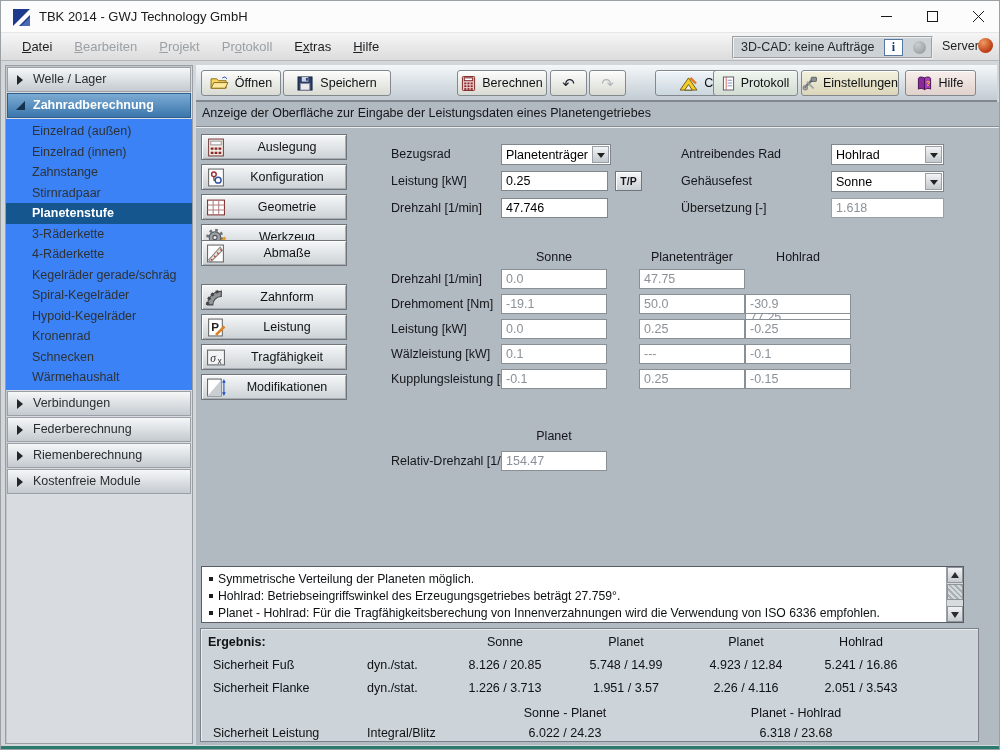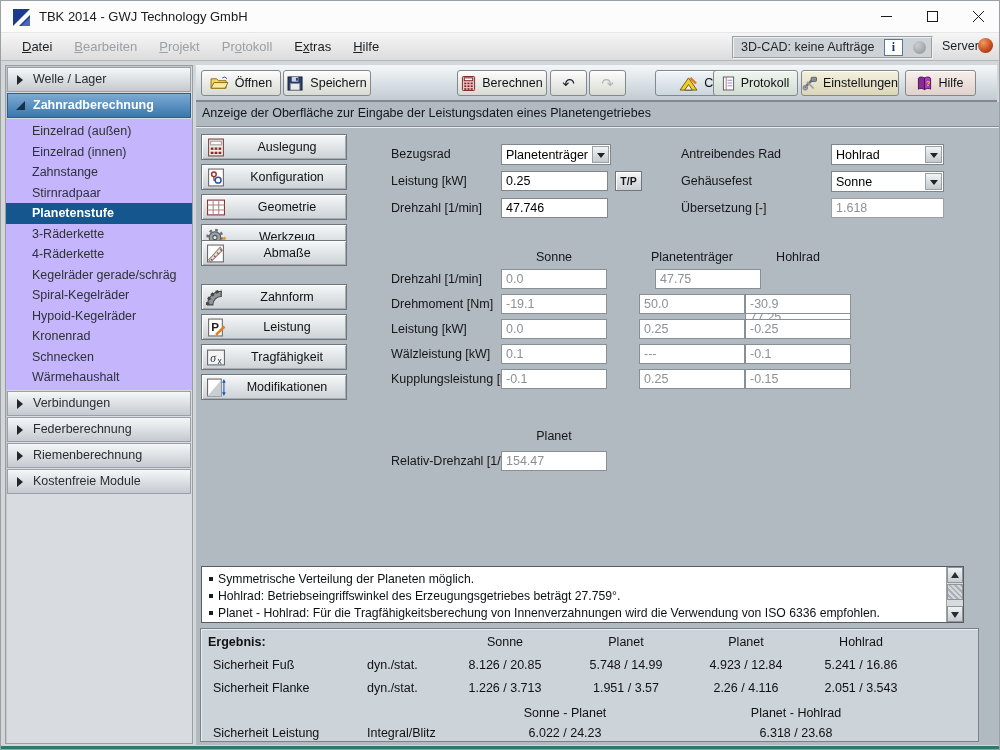--- a/index.html
+++ b/index.html
@@ -25,21 +25,21 @@
 .dotred{position:absolute;left:977px;top:5px;width:15px;height:15px;border-radius:50%;background:radial-gradient(circle at 35% 30%,#f09a62,#bb3b12 70%,#8d2a0c);}
 
 .main{position:absolute;left:0;top:60px;width:1000px;height:687px;background:#d3d7da;}
 .bottomedge{position:absolute;left:0;bottom:0;width:1000px;height:3px;background:#2a7a6e;}
 
 .sidebar{position:absolute;left:4px;top:4px;width:188px;height:679px;background:#d8dce0;border:1px solid #989ea3;box-shadow:inset 1px 1px 0 #c2c7cb;}
 .acch{position:relative;height:25px;line-height:23px;margin:1px;background:linear-gradient(#f5f7f8,#c4cad0);border:1px solid #9aa0a6;padding-left:25px;font-size:12.5px;color:#2a2d30;}
 .acch.blue{background:linear-gradient(#7cabd3,#3a76ac);color:#fff;font-weight:bold;border-color:#2e5f8c;}
 .tricol{position:absolute;left:9px;top:7px;width:0;height:0;border-left:6px solid #24272a;border-top:5px solid transparent;border-bottom:5px solid transparent;}
 .triexp{position:absolute;left:8px;top:7px;width:0;height:0;border-bottom:9px solid #14324c;border-left:9px solid transparent;}
-.navlist{background:#c4b5fd;padding:2px 0;}
+.navlist{background:#3b82f6;padding:2px 0;}
 .si{height:20.5px;line-height:20.5px;padding-left:26px;font-size:12.5px;color:#2e3236;}
 .si.sel{background:#15568f;color:#fff;font-weight:bold;}
 
 .toolbar{position:absolute;left:195px;top:4px;width:801px;height:37px;background:linear-gradient(#f4f7f9,#c2ccd3);border-bottom:2px solid #83888c;}
 .tbtn{position:absolute;top:5px;height:26px;border:1px solid #82888d;border-radius:3px;background:linear-gradient(#fdfdfc,#d8dbd3);display:flex;align-items:center;justify-content:center;gap:6px;font-size:12.5px;color:#0f1113;box-shadow:inset 0 1px 0 #fff;}
 .tbtn.tint-blue{background:linear-gradient(#f0f5f9,#ccd6de);}
 .tbtn.tint-green{background:linear-gradient(#f0f6f0,#d2dcd2);}
 .tbtn.tint-tan{background:linear-gradient(#f4f1dd,#dbd6ba);}
 .tbtn.tint-pink{background:linear-gradient(#f8efec,#e0d1cc);}
 .tbtn.dis{color:#b0b5ba;}
@@ -155,21 +155,21 @@
 
     <div class="toolbar">
       <div class="tbtn" style="left:5px;width:80px;">
         <svg width="19" height="15" viewBox="0 0 20 16">
             <path d="M1 13 V3 h6 l2 2 h8 v8 z" fill="#f7d660" stroke="#8a6b10"></path>
             <path d="M1 13 L4 7 h15 l-3 6 z" fill="#fce9a0" stroke="#8a6b10"></path>
             <path d="M13 2 q3 -2.5 5 1" stroke="#2050c0" fill="none"></path>
           </svg>
         <span>Öffnen</span>
       </div>
-      <div class="tbtn" style="left:87px;width:88px;">
+      <div class="tbtn" style="left:87px;width:108px;">
         <svg width="17" height="15" viewBox="0 0 18 16">
             <rect x="1" y="1" width="15" height="14" fill="#2a3d6b" stroke="#14203c"></rect>
             <rect x="5" y="1" width="7" height="5" fill="#cdd6e4"></rect>
             <rect x="9.5" y="2" width="2" height="3" fill="#2a3d6b"></rect>
             <rect x="3.5" y="8" width="10" height="7" fill="#e8eaec" stroke="#889"></rect>
           </svg>
         <span>Speichern</span>
       </div>
       <div class="tbtn" style="left:261px;width:90px;">
         <svg width="15" height="15" viewBox="0 0 16 16">
@@ -349,21 +349,21 @@
       <input class="inp" style="left: 305px; top: 96px; width: 107px;" value="47.746">
       <span class="flabel" style="left:485px;top:99px;">Übersetzung [-]</span>
       <div class="fld dis" style="left:635px;top:96px;width:113px;">1.618</div>
 
       <span class="thead" style="left:305px;top:148px;">Sonne</span>
       <span class="thead" style="left:443px;top:148px;">Planetenträger</span>
       <span class="thead" style="left:549px;top:148px;">Hohlrad</span>
 
       <span class="flabel" style="left:195px;top:170px;">Drehzahl [1/min]</span>
       <div class="fld" style="left:305px;top:167px;width:106px;">0.0</div>
-      <div class="fld" style="left:459px;top:167px;width:106px;">47.75</div>
+      <div class="fld" style="left:443px;top:167px;width:106px;">47.75</div>
       <div class="fld" style="left:549px;top:167px;width:106px;margin-top:38px;">77.25</div>
 
       <span class="flabel" style="left:195px;top:195px;">Drehmoment [Nm]</span>
       <div class="fld" style="left:305px;top:192px;width:106px;">-19.1</div>
       <div class="fld" style="left:443px;top:192px;width:106px;">50.0</div>
       <div class="fld" style="left:549px;top:192px;width:106px;">-30.9</div>
 
       <span class="flabel" style="left:195px;top:220px;">Leistung [kW]</span>
       <div class="fld" style="left:305px;top:217px;width:106px;">0.0</div>
       <div class="fld" style="left:443px;top:217px;width:106px;">0.25</div>

